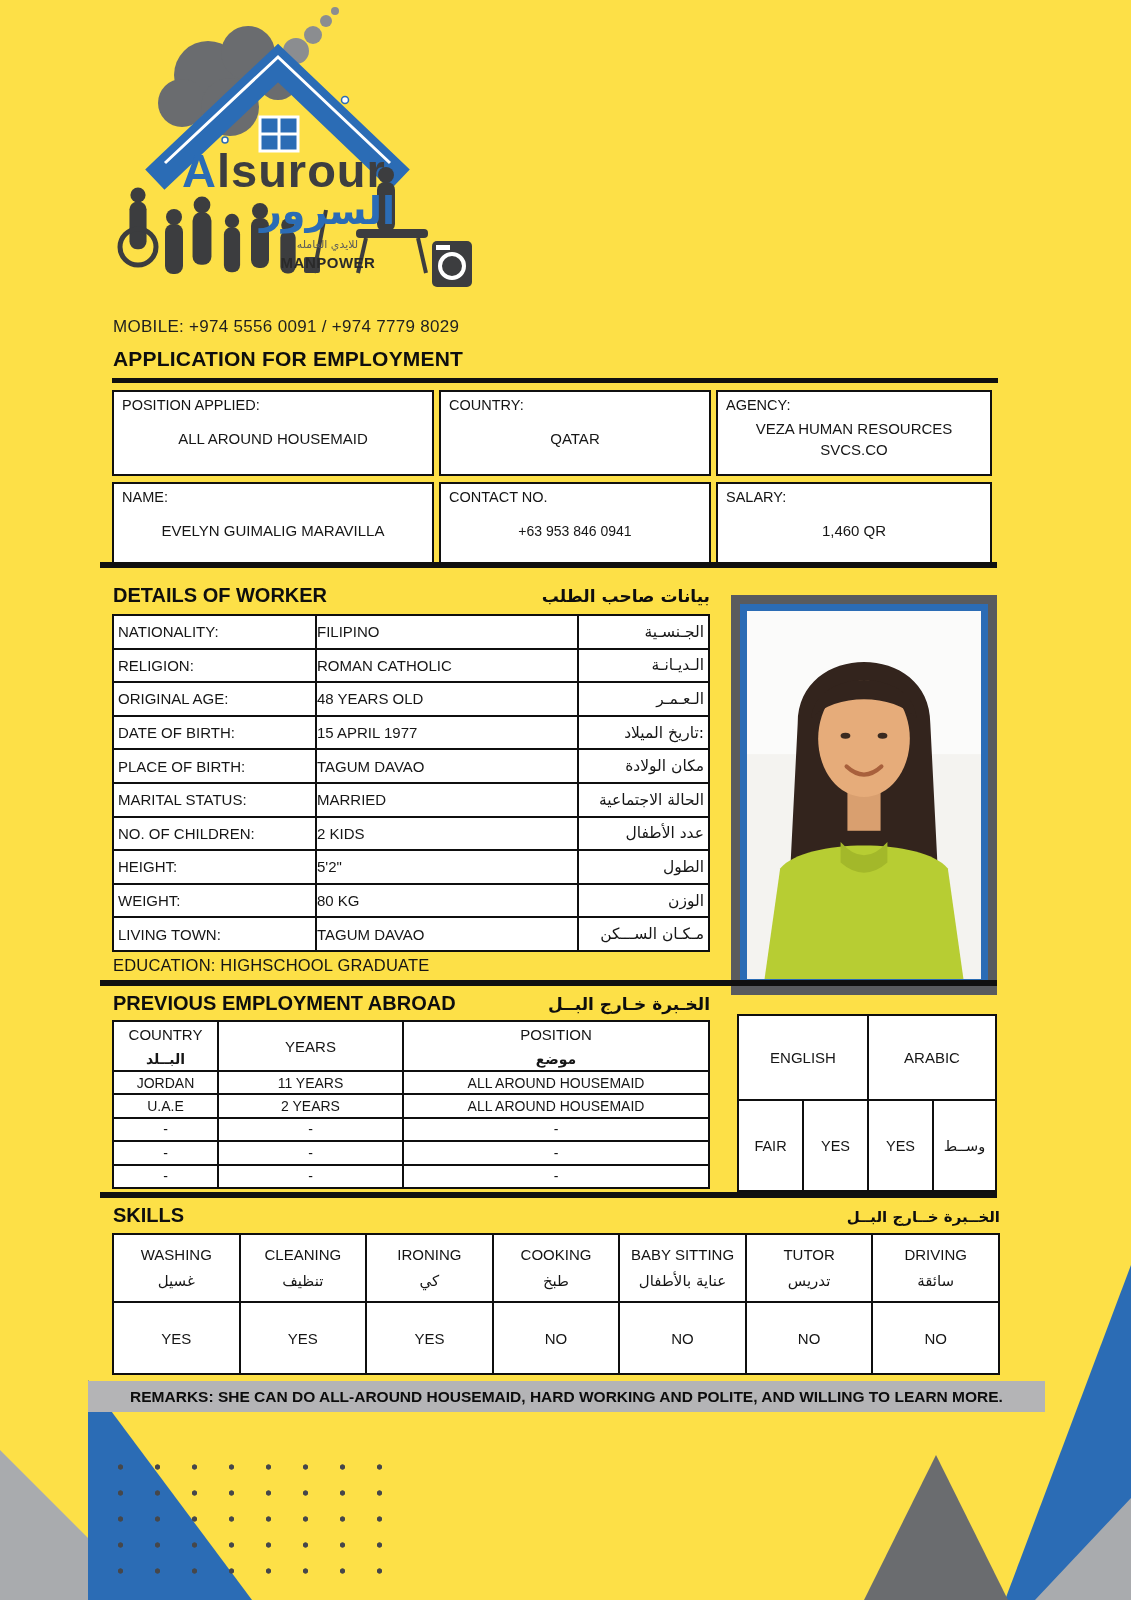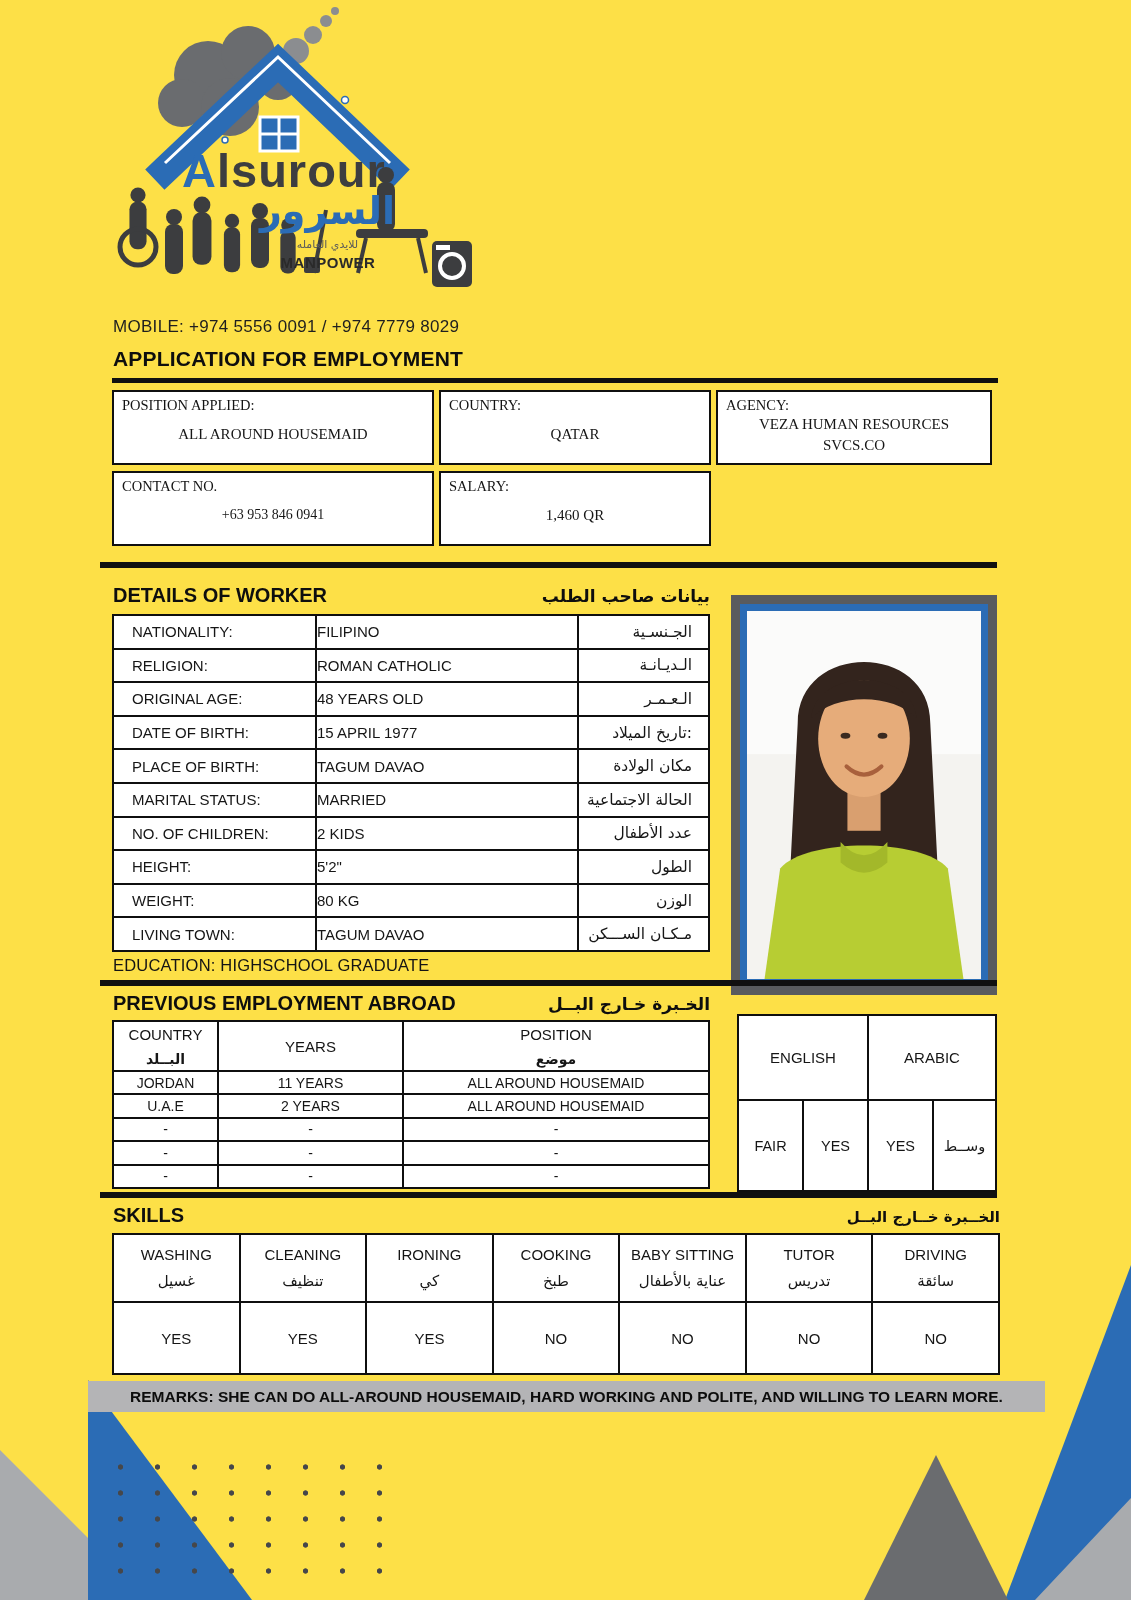--- a/index.html
+++ b/index.html
@@ -18,37 +18,37 @@
   .brand-manpower { position:absolute; left:152px; top:249px; width:172px; text-align:center; font-size:15px; font-weight:bold; color:#2a2a2a; letter-spacing:0.5px; }
 
   .mobile-line { position:absolute; left:113px; top:317px; font-size:17px; letter-spacing:0.3px; color:#1f1f1f; }
   .doc-title { position:absolute; left:113px; top:347px; font-size:21px; font-weight:800; color:#0e0e0e; letter-spacing:0.2px; }
   .rule-title { position:absolute; left:112px; top:378px; width:886px; height:4px; border-top:4.5px solid #101010; border-bottom:1.5px solid #101010; }
   .bar { position:absolute; left:100px; width:897px; height:4px; border-top:1.5px solid #101010; border-bottom:5.5px solid #101010; }
   .bar1 { top:562px; } .bar2 { top:980px; } .bar3 { top:1192px; }
 
   
   .app-grid { position:absolute; left:112px; top:390px; width:880px; display:grid; grid-template-columns:322px 272px 276px; gap:6px 5px; }
-  .app-cell { border:2.5px solid #101010; height:75px; display:flex; flex-direction:column; background:#fff;font-family:Liberation Serif, serif; }
+  .app-cell { border:2.5px solid #101010; height:86px; display:flex; flex-direction:column; background:#fff; }
   .app-label { font-size:14.5px; padding:5px 6px 0 8px; color:#141414; }
   .app-value { flex:1; display:flex; align-items:center; justify-content:center; text-align:center; font-size:15px; padding:0 14px 8px; line-height:1.35; }
 
   
   .sec-head { position:absolute; display:flex; justify-content:space-between; align-items:baseline; }
   .sec-head .en { font-size:20px; font-weight:800; color:#0e0e0e; }
   .sec-head .arh { font-size:17px; font-weight:bold; color:#0e0e0e; }
 
   
   table { border-collapse:collapse; table-layout:fixed; background:#fff; }
   td { border:2.2px solid #0f0f0f; }
   .details-table { position:absolute; left:112px; top:614px; width:598px; }
   .details-table tr { height:33.6px; }
-  .details-table .dl { font-size:15px; padding-left:18px; }
+  .details-table .dl { font-size:15px; padding-left:4px; }
   .details-table .dv { font-size:15px; }
-  .details-table .da { font-size:15.5px; text-align:right; padding-right:16px;border-radius:6px; }
+  .details-table .da { font-size:15.5px; text-align:right; padding-right:4px;border-radius:6px; }
 
   .education-line { position:absolute; left:113px; top:956px; font-size:16.5px; letter-spacing:0.2px; color:#141414; }
 
   
   .photo-frame { position:absolute; left:731px; top:595px; width:266px; height:400px; background:#595b5e; padding:9px; }
   .photo-inner { width:100%; height:100%; border:7px solid #2b6cb5; background:#f6f6f4; overflow:hidden; }
   .photo-inner svg { display:block; width:100%; height:100%; }
 
   
   .emp-table { position:absolute; left:112px; top:1020px; width:598px; }
@@ -164,20 +164,24 @@
       <div class="app-label">POSITION APPLIED:</div>
       <div class="app-value">ALL AROUND HOUSEMAID</div>
     </div>
     <div class="app-cell">
       <div class="app-label">COUNTRY:</div>
       <div class="app-value">QATAR</div>
     </div>
     <div class="app-cell">
       <div class="app-label">AGENCY:</div>
       <div class="app-value">VEZA HUMAN RESOURCES SVCS.CO</div>
+    </div>
+    <div class="app-cell">
+      <div class="app-label">NAME:</div>
+      <div class="app-value">EVELYN GUIMALIG MARAVILLA</div>
     </div>
     <div class="app-cell">
       <div class="app-label">CONTACT NO.</div>
       <div class="app-value" style="font-size:14px">+63 953 846 0941</div>
     </div>
     <div class="app-cell">
       <div class="app-label">SALARY:</div>
       <div class="app-value">1,460 QR</div>
     </div>
   </div>

